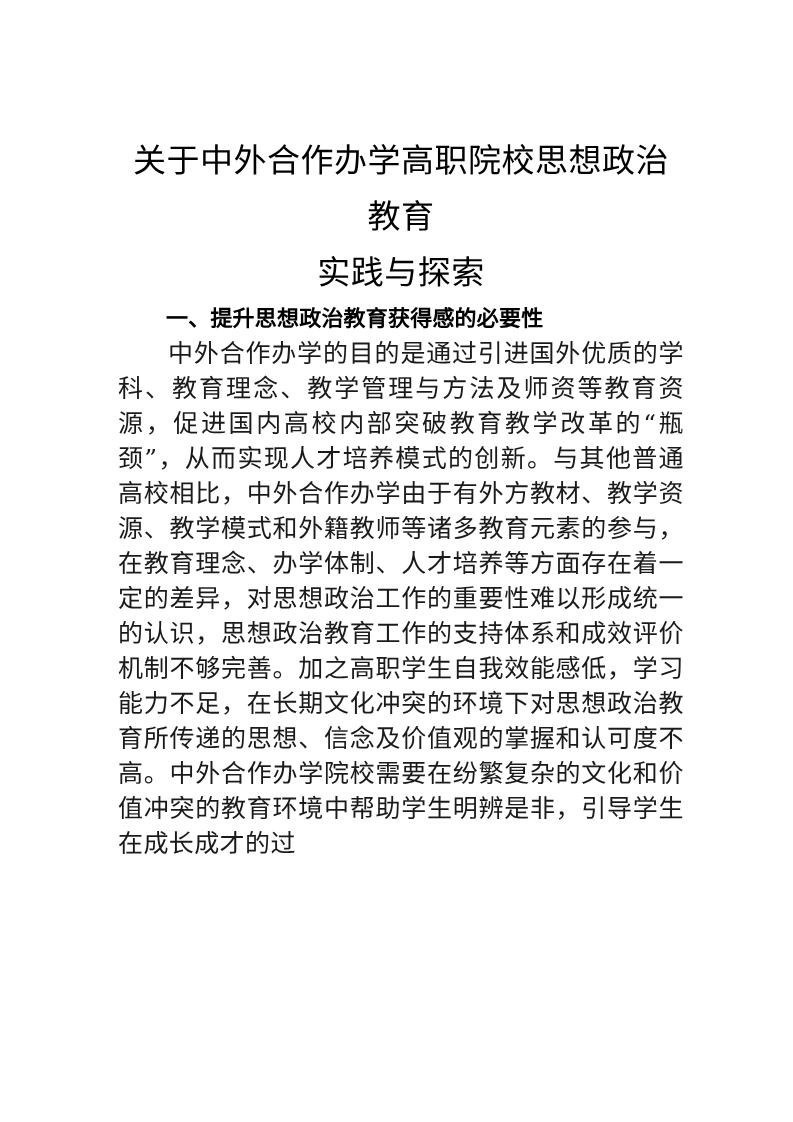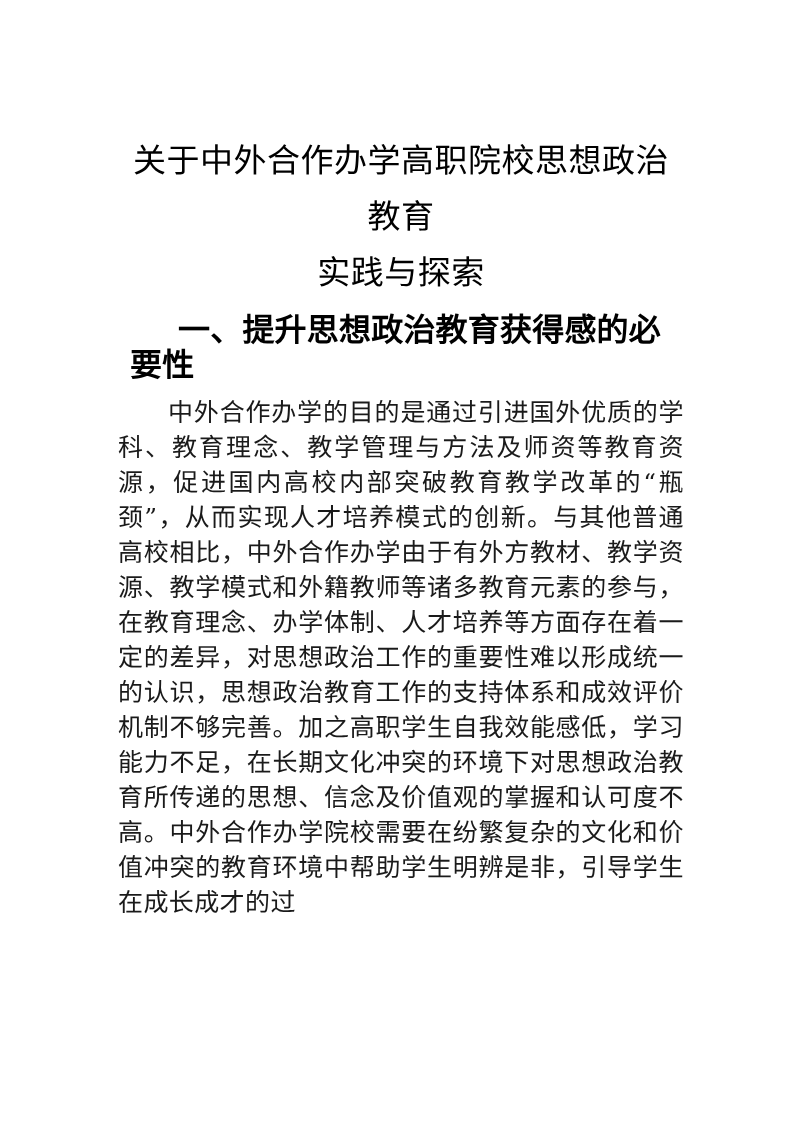--- a/index.html
+++ b/index.html
@@ -57,23 +57,23 @@
     margin-top: 38px;
   }
 
   
   .doc-paragraph.clipped {
     text-align: justify;
   }
 
   
   .doc-heading {
-    margin: 12px;
+    margin: 0;
     font-family: "DejaVu Sans", "Liberation Sans", sans-serif;
-    font-size: 32px;
+    font-size: 22px;
     font-weight: 700;
     line-height: 35px;
     color: #000000;
     text-indent: 48px;
     letter-spacing: 0.2px;
   }
 </style>
 </head>
 <body>
 

